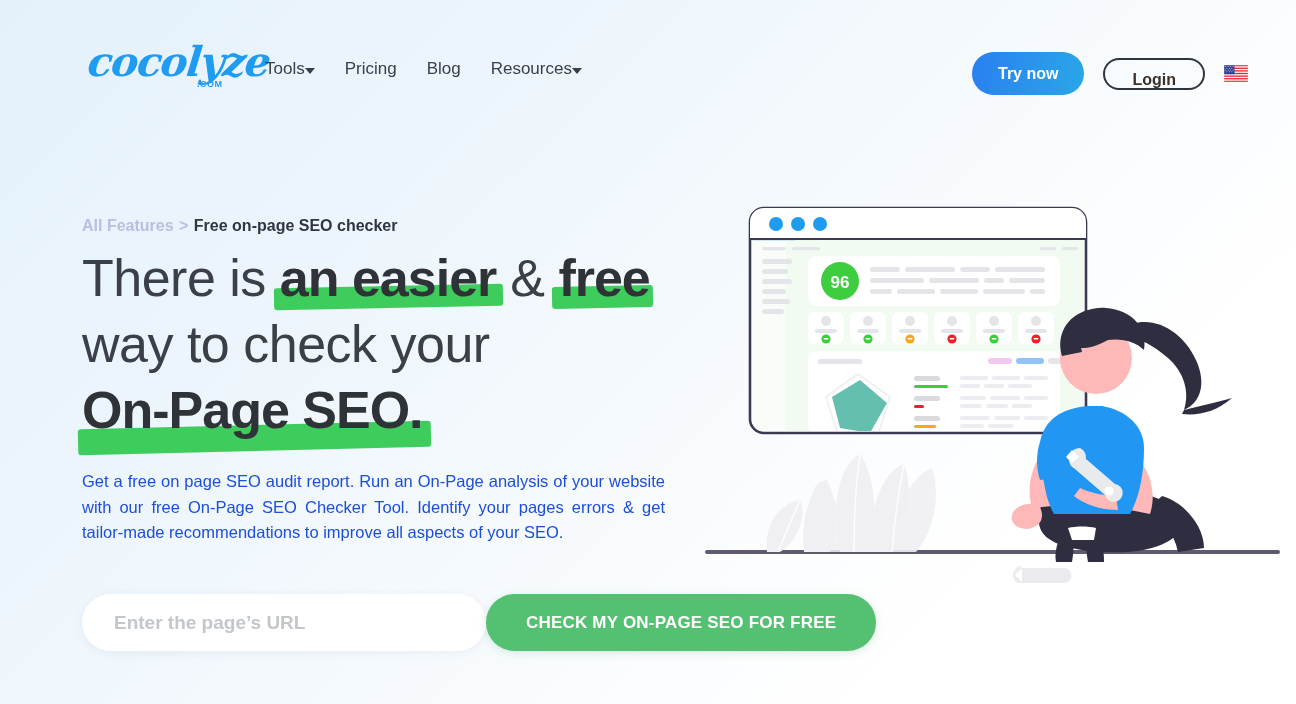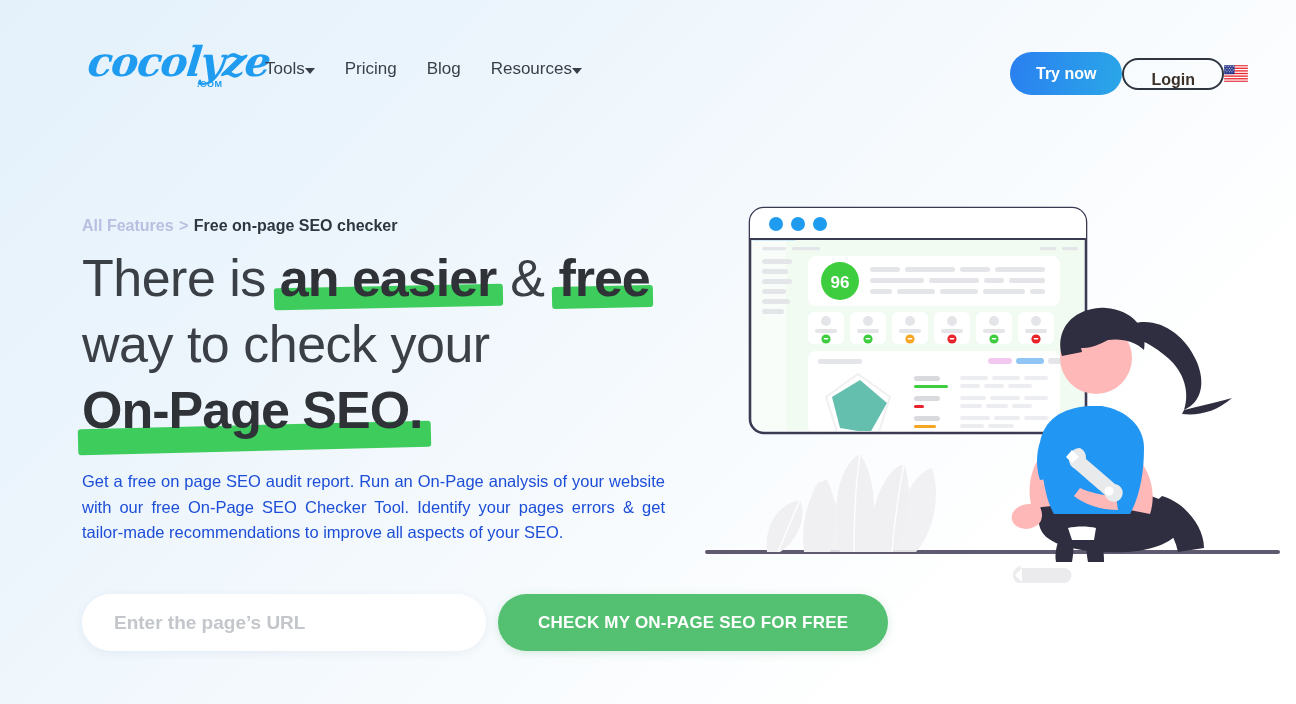--- a/index.html
+++ b/index.html
@@ -47,21 +47,21 @@
   .caret {
     width: 0; height: 0; display: inline-block;
     border-left: 5px solid transparent;
     border-right: 5px solid transparent;
     border-top: 6px solid #3a3f47;
     margin-top: 3px;
   }
 
   .header-actions {
     position: absolute; right: 48px; top: 52px;
-    display: flex; align-items: center; 
+    display: flex; align-items: center; gap: 19px;
   }
   .btn-try {
     background: linear-gradient(100deg, #2a7ff0 0%, #2aa7e8 100%);
     color: #ffffff; font-size: 16px; font-weight: 700;
     border: none; border-radius: 22px;
     padding: 0 26px; height: 43px; line-height: 43px;
     cursor: pointer; white-space: nowrap;
   }
   .btn-login {
     background: transparent; color: #3a3028;
@@ -102,21 +102,21 @@
   .hl-seo::before    { left: -4px; right: -8px; bottom: -8px; height: 26px; transform: rotate(-1.4deg); }
 
   p.lede {
     font-size: 16.5px; line-height: 25.5px;
     color: #1d4ed8; text-align: justify;
     width: 583px; margin-top: 6px;
   }
 
   .form-row {
     position: absolute; left: 82px; top: 594px;
-    display: flex; align-items: center; gap: 12px;
+    display: flex; align-items: center; gap: 0;
   }
   .url-input {
     width: 404px; height: 57px; border: none; outline: none;
     border-radius: 29px; background: #ffffff;
     box-shadow: 0 2px 10px rgba(40,70,120,0.07);
     padding: 0 32px; font-size: 19px; color: #4a4f57;
     font-family: "Liberation Sans", sans-serif;
   }
   .url-input::placeholder { color: #c3c6ca; font-weight: 700; }
   .btn-check {

